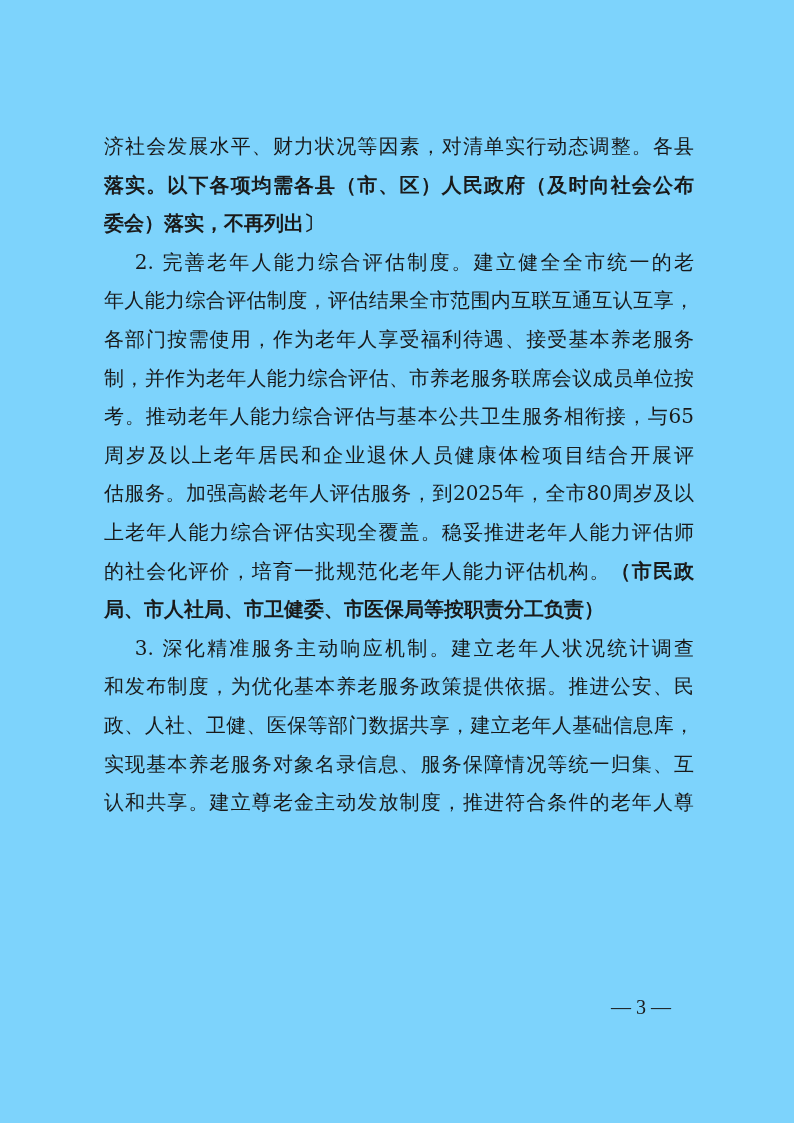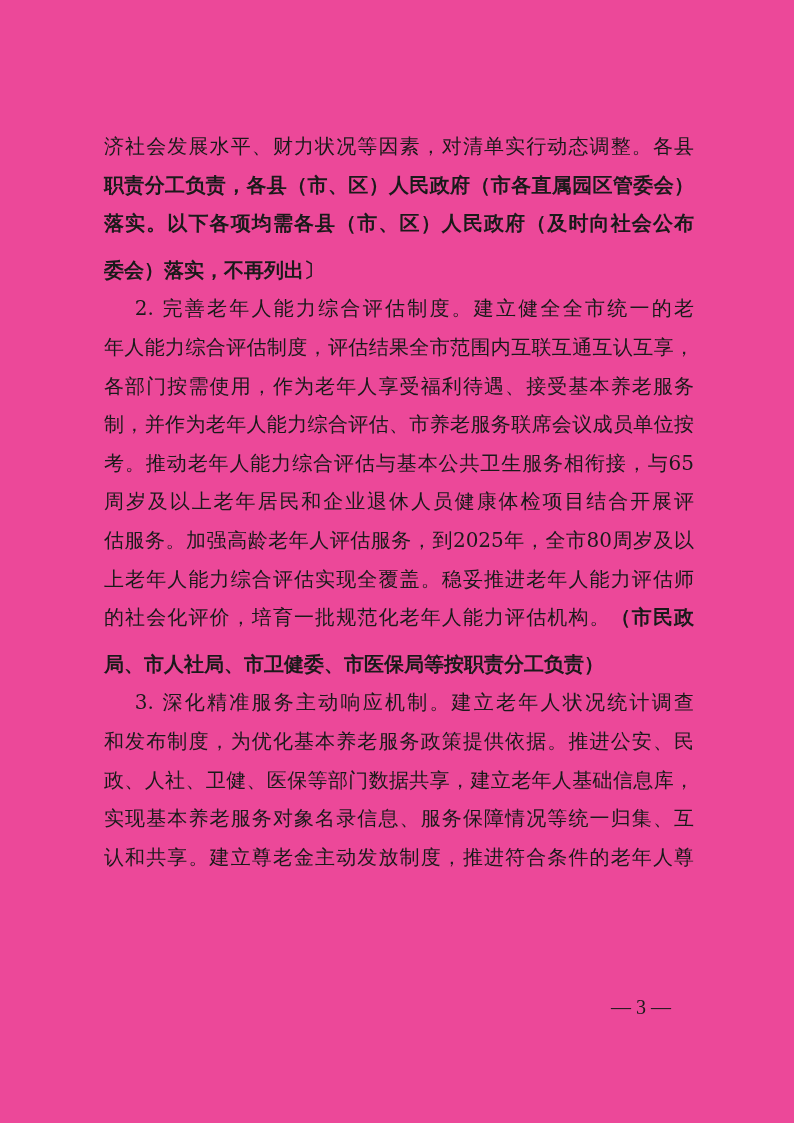--- a/index.html
+++ b/index.html
@@ -1,38 +1,37 @@
 <!DOCTYPE html>
 <html><head>
 <meta charset="utf-8">
 <style>
   html, body { margin: 0; padding: 0; background: #ffffff; }
   body { width: 794px; height: 1123px; position: relative; overflow: hidden; }
-  .page { position: absolute; left: 0; top: 0; width: 794px; height: 1123px; background: #ec4899; }
+  .page { position: absolute; left: 0; top: 0; width: 794px; height: 1123px; background: #7dd3fc; }
   .body-text {
     position: absolute; left: 104px; top: 127px; width: 590px;
     font-family: "DejaVu Serif", "Liberation Serif", serif;
     font-size: 20px; line-height: 38.6px; color: #1a1a1a;
   }
   .line { display: block; white-space: nowrap; height: 38.6px; text-align: justify; text-align-last: justify; }
-  .line.last { text-align-last: left; margin-top: 8px; }
+  .line.last { text-align-last: left; }
   .bold { font-weight: bold; }
   .page-number {
     position: absolute; left: 606px; top: 996px; width: 70px;
     font-family: "Liberation Serif", "DejaVu Serif", serif;
     font-size: 20px; color: #1a1a1a; text-align: center; white-space: nowrap;
   }
 </style>
 </head>
 <body>
 
 <div class="page">
   <div class="body-text">
     <span class="line">济社会发展水平、财力状况等因素，对清单实行动态调整。各县</span>
-    <span class="line bold">职责分工负责，各县（市、区）人民政府（市各直属园区管委会）</span>
     <span class="line bold">落实。以下各项均需各县（市、区）人民政府（及时向社会公布</span>
     <span class="line bold last">委会）落实，不再列出〕</span>
     <span class="line">　 2.  完善老年人能力综合评估制度。建立健全全市统一的老</span>
     <span class="line">年人能力综合评估制度，评估结果全市范围内互联互通互认互享，</span>
     <span class="line">各部门按需使用，作为老年人享受福利待遇、接受基本养老服务</span>
     <span class="line">制，并作为老年人能力综合评估、市养老服务联席会议成员单位按</span>
     <span class="line">考。推动老年人能力综合评估与基本公共卫生服务相衔接，与65</span>
     <span class="line">周岁及以上老年居民和企业退休人员健康体检项目结合开展评</span>
     <span class="line">估服务。加强高龄老年人评估服务，到2025年，全市80周岁及以</span>
     <span class="line">上老年人能力综合评估实现全覆盖。稳妥推进老年人能力评估师</span>

